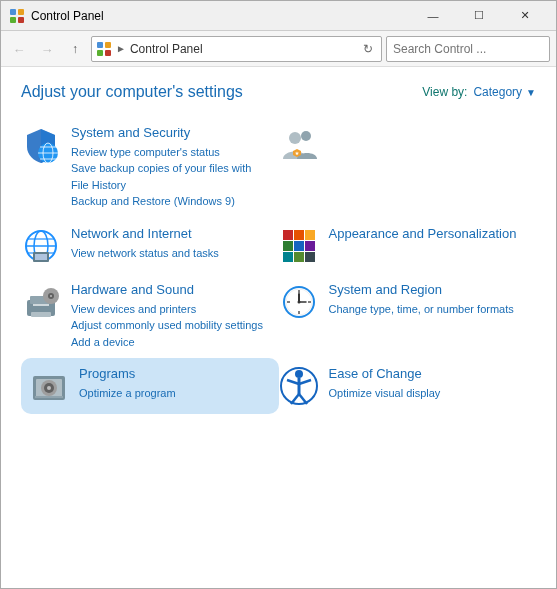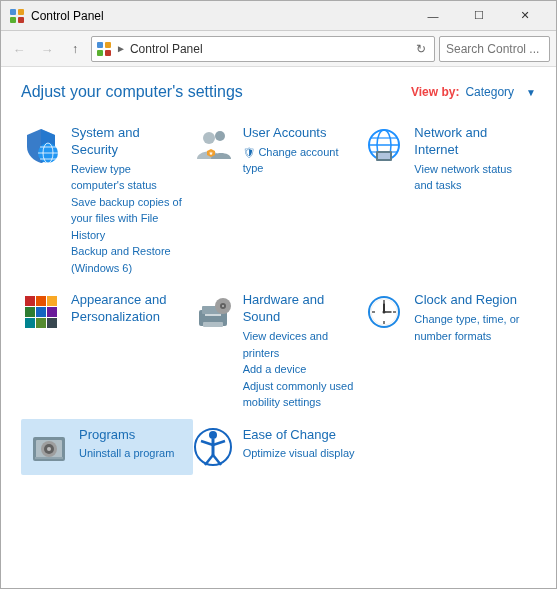--- a/index.html
+++ b/index.html
@@ -124,21 +124,21 @@
       display: flex;
       align-items: center;
       justify-content: center;
       color: #666;
       cursor: pointer;
       font-size: 12px;
     }
 
     .search-box {
       height: 26px;
-      width: 111px;
+      width: 164px;
       display: flex;
       align-items: center;
       background: #fff;
       border: 1px solid #aaa;
       border-radius: 2px;
       padding: 0 6px;
       gap: 4px;
     }
     .search-box input {
       flex: 1;
@@ -169,46 +169,46 @@
       color: #1a6db5;
       font-weight: 400;
     }
     .viewby {
       display: flex;
       align-items: center;
       gap: 6px;
       font-size: 12px;
       color: #555;
     }
-    .viewby-label { color: #ef4444; font-weight: bold; }
+    .viewby-label { color: #0f766e; }
     .viewby-value {
       color: #1a6db5;
       cursor: pointer;
       display: flex;
       align-items: center;
-      gap: 12px;
+      gap: 4px;
     }
     .viewby-arrow { font-size: 10px; }
 
     
     .categories {
       display: grid;
-      grid-template-columns: 1fr 1fr 1fr;
+      grid-template-columns: 1fr 1fr;
       gap: 0;
     }
 
     .category-item {
       display: flex;
       align-items: flex-start;
       padding: 8px 8px 8px 0;
       gap: 10px;
     }
     .category-item.highlighted {
       background: #cce4f7;
-      border-radius: 2px;
+      border-radius: 10px;
       padding: 8px;
     }
 
     .cat-icon {
       width: 40px;
       height: 40px;
       flex-shrink: 0;
       display: flex;
       align-items: center;
       justify-content: center;
@@ -306,42 +306,36 @@
           <ellipse cx="27" cy="28" rx="5" ry="10" fill="none" stroke="#fff" stroke-width="0.8"></ellipse>
           <line x1="17" y1="28" x2="37" y2="28" stroke="#fff" stroke-width="0.8"></line>
           <line x1="19" y1="22" x2="35" y2="22" stroke="#fff" stroke-width="0.8"></line>
           <line x1="19" y1="34" x2="35" y2="34" stroke="#fff" stroke-width="0.8"></line>
         </svg>
       </div>
       <div class="cat-text">
         <div class="cat-title">System and Security</div>
         <span class="cat-link">Review type computer's status</span>
         <span class="cat-link">Save backup copies of your files with File History</span>
-        <span class="cat-link">Backup and Restore (Windows 6)</span>
+        <span class="cat-link">Backup and Restore (Windows 9)</span>
       </div>
     </div>
 
     <div class="category-item">
       <div class="cat-icon">
         <svg width="40" height="40" viewBox="0 0 40 40">
 
           <circle cx="16" cy="13" r="6" fill="#b0bec5"></circle>
           <path d="M4 34 C4 24 28 24 28 34" fill="#b0bec5"></path>
           <circle cx="27" cy="11" r="5" fill="#90a4ae"></circle>
           <path d="M18 34 C18 26 38 26 38 34" fill="#90a4ae"></path>
 
           <path d="M14 30 L18 32 L22 30 L22 26 L18 24 L14 26 Z" fill="#f0a030"></path>
           <text x="18" y="30" text-anchor="middle" font-size="5" fill="#fff">★</text>
         </svg>
-      </div>
-      <div class="cat-text">
-        <div class="cat-title">User Accounts</div>
-        <span class="cat-link">
-          <span style="color:#1a6db5; font-size:10px;">🛡</span> Change account type
-        </span>
       </div>
     </div>
 
     <div class="category-item">
       <div class="cat-icon">
         <svg width="40" height="40" viewBox="0 0 40 40">
           <circle cx="20" cy="20" r="15" fill="none" stroke="#1e90ff" stroke-width="2"></circle>
           <ellipse cx="20" cy="20" rx="7" ry="15" fill="none" stroke="#1e90ff" stroke-width="1.5"></ellipse>
           <line x1="5" y1="20" x2="35" y2="20" stroke="#1e90ff" stroke-width="1.5"></line>
           <line x1="7" y1="13" x2="33" y2="13" stroke="#1e90ff" stroke-width="1.2"></line>
@@ -387,22 +381,22 @@
           <rect x="10" y="30" width="20" height="5" rx="1" fill="#b0bec5"></rect>
 
           <circle cx="30" cy="14" r="8" fill="#9e9e9e"></circle>
           <circle cx="30" cy="14" r="3" fill="#616161"></circle>
           <circle cx="30" cy="14" r="1" fill="#bdbdbd"></circle>
         </svg>
       </div>
       <div class="cat-text">
         <div class="cat-title">Hardware and Sound</div>
         <span class="cat-link">View devices and printers</span>
+        <span class="cat-link">Adjust commonly used mobility settings</span>
         <span class="cat-link">Add a device</span>
-        <span class="cat-link">Adjust commonly used mobility settings</span>
       </div>
     </div>
 
     <div class="category-item">
       <div class="cat-icon">
         <svg width="40" height="40" viewBox="0 0 40 40">
 
           <circle cx="20" cy="20" r="16" fill="#1e88e5"></circle>
           <circle cx="20" cy="20" r="14" fill="#fff"></circle>
           <circle cx="20" cy="20" r="13" fill="none" stroke="#e0e0e0" stroke-width="0.5"></circle>
@@ -411,40 +405,40 @@
           <line x1="20" y1="29" x2="20" y2="32" stroke="#555" stroke-width="1.5"></line>
           <line x1="8" y1="20" x2="11" y2="20" stroke="#555" stroke-width="1.5"></line>
           <line x1="29" y1="20" x2="32" y2="20" stroke="#555" stroke-width="1.5"></line>
 
           <line x1="20" y1="20" x2="20" y2="12" stroke="#333" stroke-width="2" stroke-linecap="round"></line>
           <line x1="20" y1="20" x2="27" y2="20" stroke="#333" stroke-width="1.5" stroke-linecap="round"></line>
           <circle cx="20" cy="20" r="1.5" fill="#333"></circle>
         </svg>
       </div>
       <div class="cat-text">
-        <div class="cat-title">Clock and Region</div>
+        <div class="cat-title">System and Region</div>
         <span class="cat-link">Change type, time, or number formats</span>
       </div>
     </div>
 
     <div class="category-item highlighted">
       <div class="cat-icon">
         <svg width="40" height="40" viewBox="0 0 40 40">
 
           <rect x="4" y="10" width="32" height="24" rx="2" fill="#78909c"></rect>
           <rect x="7" y="13" width="26" height="18" rx="1" fill="#b0bec5"></rect>
           <circle cx="20" cy="22" r="8" fill="#9e9e9e"></circle>
           <circle cx="20" cy="22" r="5" fill="#616161"></circle>
           <circle cx="20" cy="22" r="2" fill="#bdbdbd"></circle>
           <rect x="6" y="30" width="28" height="2" fill="#90a4ae"></rect>
         </svg>
       </div>
       <div class="cat-text">
         <div class="cat-title">Programs</div>
-        <span class="cat-link">Uninstall a program</span>
+        <span class="cat-link">Optimize a program</span>
       </div>
     </div>
 
     <div class="category-item">
       <div class="cat-icon">
         <svg width="40" height="40" viewBox="0 0 40 40">
 
           <circle cx="20" cy="8" r="4" fill="#1565c0"></circle>
 
           <line x1="20" y1="12" x2="20" y2="28" stroke="#1565c0" stroke-width="3"></line>

